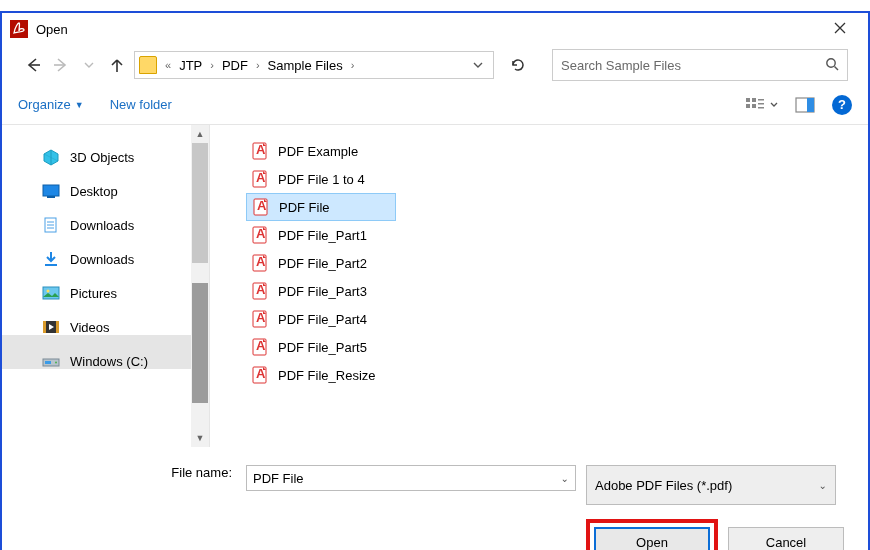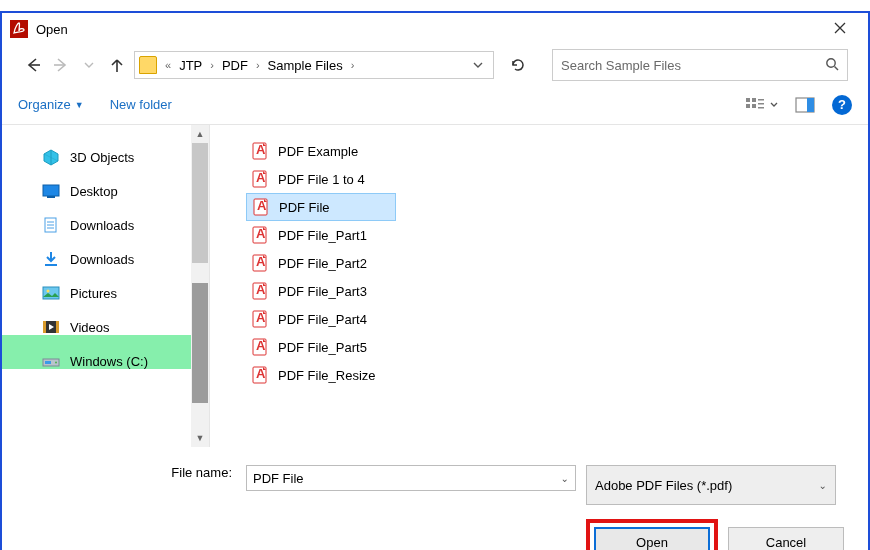--- a/index.html
+++ b/index.html
@@ -24,21 +24,21 @@
   .toolbar .organize { color:#1a6fc4; display:flex; align-items:center; gap:4px; cursor:pointer;}
   .toolbar .organize .dd { font-size:9px; color:#1a6fc4;}
   .toolbar .newfolder { color:#1a6fc4; cursor:pointer;}
   .toolbar .right { margin-left:auto; display:flex; align-items:center; gap:18px;}
   .viewbtn { display:flex; align-items:center; gap:6px; color:#555; cursor:pointer;}
   .help { width:20px; height:20px; border-radius:50%; background:#0368d4; color:#fff; display:flex; align-items:center; justify-content:center; font-weight:bold; font-size:13px; cursor:pointer;}
   .body { flex:1; display:flex; min-height:0;}
   .sidebar { width:208px; border-right:1px solid #e5e5e5; position:relative; overflow:hidden;}
   .sidebar-inner { padding:6px 0;}
   .tree-item { display:flex; align-items:flex-end; height:34px; padding-left:40px; gap:10px; cursor:pointer;}
-  .tree-item.selected { background:#86efac;}
+  .tree-item.selected { background:#e5e5e5;}
   .tree-item .ic { width:18px; height:16px; display:flex; align-items:center; justify-content:center;}
   .scrollbar { position:absolute; right:0; top:0; width:18px; height:100%; background:#f1f1f1;}
   .scroll-arrow { height:18px; display:flex; align-items:center; justify-content:center; color:#666; font-size:9px; cursor:pointer;}
   .scroll-thumb { position:absolute; right:1px; width:16px; background:#c7c7c7; border-radius:0;}
   .filepane { flex:1; position:relative; overflow:hidden;}
   .filepane-inner { padding:12px 0 0 36px;}
   .file-row { display:flex; align-items:center; height:28px; gap:10px; padding:0 6px; cursor:pointer; width:fit-content; min-width:150px;}
   .file-row.selected { background:#cde8ff; border:1px solid #8ecaf7;}
   .file-row .pdf-ic { width:16px; height:18px; position:relative;}
   .file-row .pdf-ic svg { display:block;}

